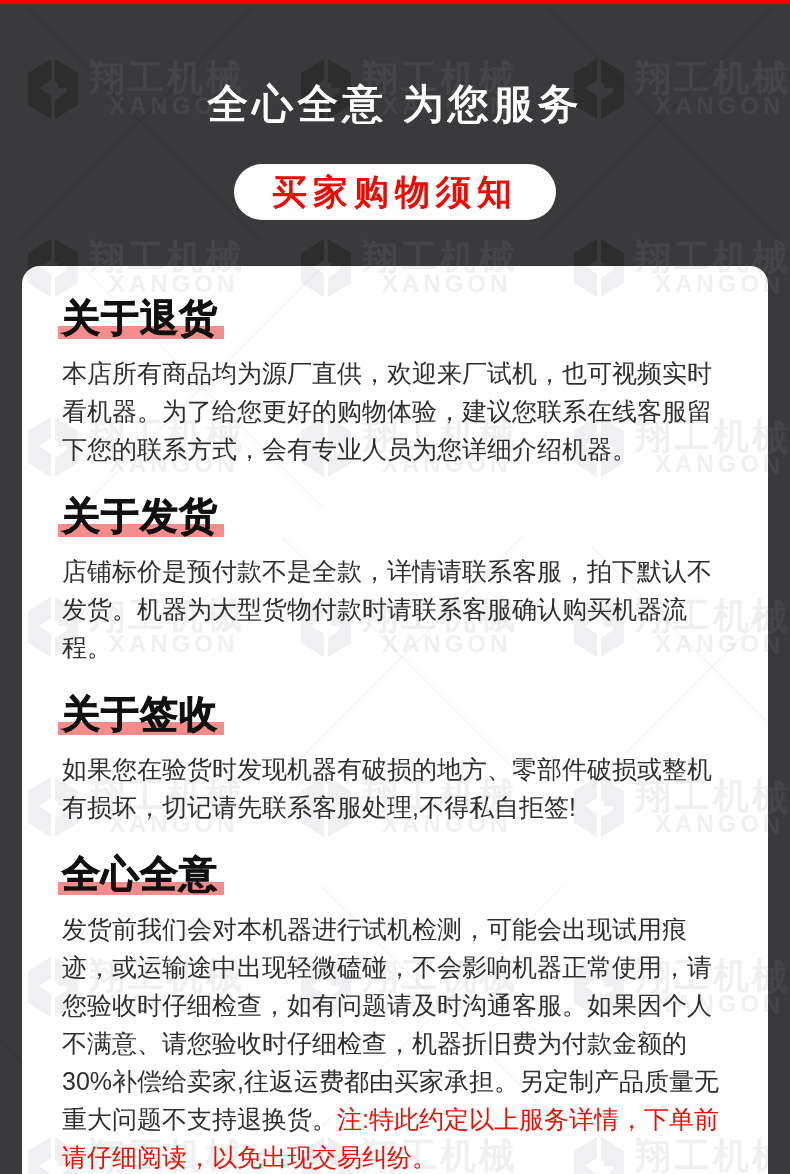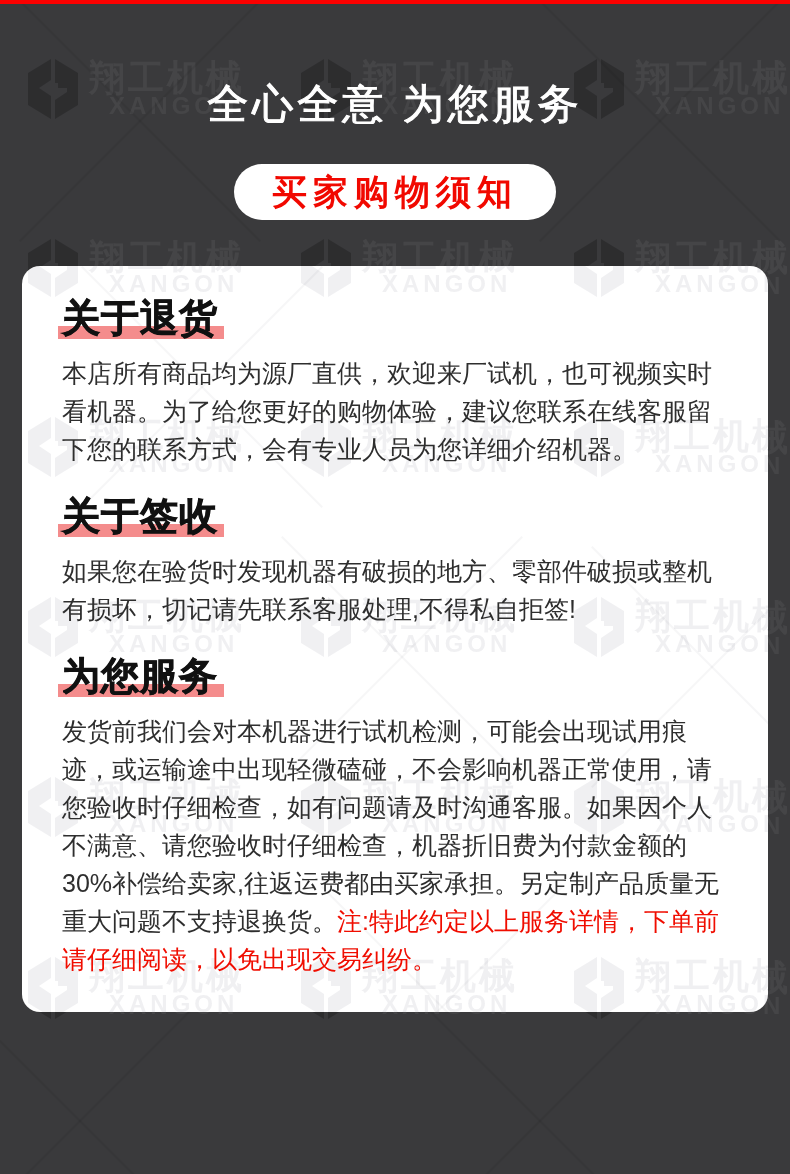--- a/index.html
+++ b/index.html
@@ -483,25 +483,29 @@
       <div class="wm-x" style="left: 250px; top: 740px; transform: rotate(45deg);"></div>
       <div class="wm-x" style="left: 250px; top: 740px; transform: rotate(-45deg);"></div>
     </div>
   <div class="card-content">
 
     <section class="sec">
       <h2 class="sec-h"><span class="hl"></span><span class="sec-h-text">关于退货</span></h2>
       <p class="sec-p"><span>本店所有商品均为源厂直供，欢迎来厂试机，也可视频实时看机器。为了给您更好的购物体验，建议您联系在线客服留下您的联系方式，会有专业人员为您详细介绍机器。</span></p>
     </section>
 
+    <section class="sec">
+      <h2 class="sec-h"><span class="hl"></span><span class="sec-h-text">关于发货</span></h2>
+      <p class="sec-p"><span>店铺标价是预付款不是全款，详情请联系客服，拍下默认不发货。机器为大型货物付款时请联系客服确认购买机器流程。</span></p>
+    </section>
 
     <section class="sec">
       <h2 class="sec-h"><span class="hl"></span><span class="sec-h-text">关于签收</span></h2>
       <p class="sec-p"><span>如果您在验货时发现机器有破损的地方、零部件破损或整机有损坏，切记请先联系客服处理,不得私自拒签!</span></p>
     </section>
 
     <section class="sec">
-      <h2 class="sec-h"><span class="hl"></span><span class="sec-h-text">为您服务</span></h2>
+      <h2 class="sec-h"><span class="hl"></span><span class="sec-h-text">全心全意</span></h2>
       <p class="sec-p"><span>发货前我们会对本机器进行试机检测，可能会出现试用痕迹，或运输途中出现轻微磕碰，不会影响机器正常使用，请您验收时仔细检查，如有问题请及时沟通客服。如果因个人不满意、请您验收时仔细检查，机器折旧费为付款金额的30%补偿给卖家,往返运费都由买家承担。另定制产品质量无重大问题不支持退换货。</span><span class="note">注:特此约定以上服务详情，下单前请仔细阅读，以免出现交易纠纷。</span></p>
     </section>
 
   </div>
 </div>
 
 </body></html>

